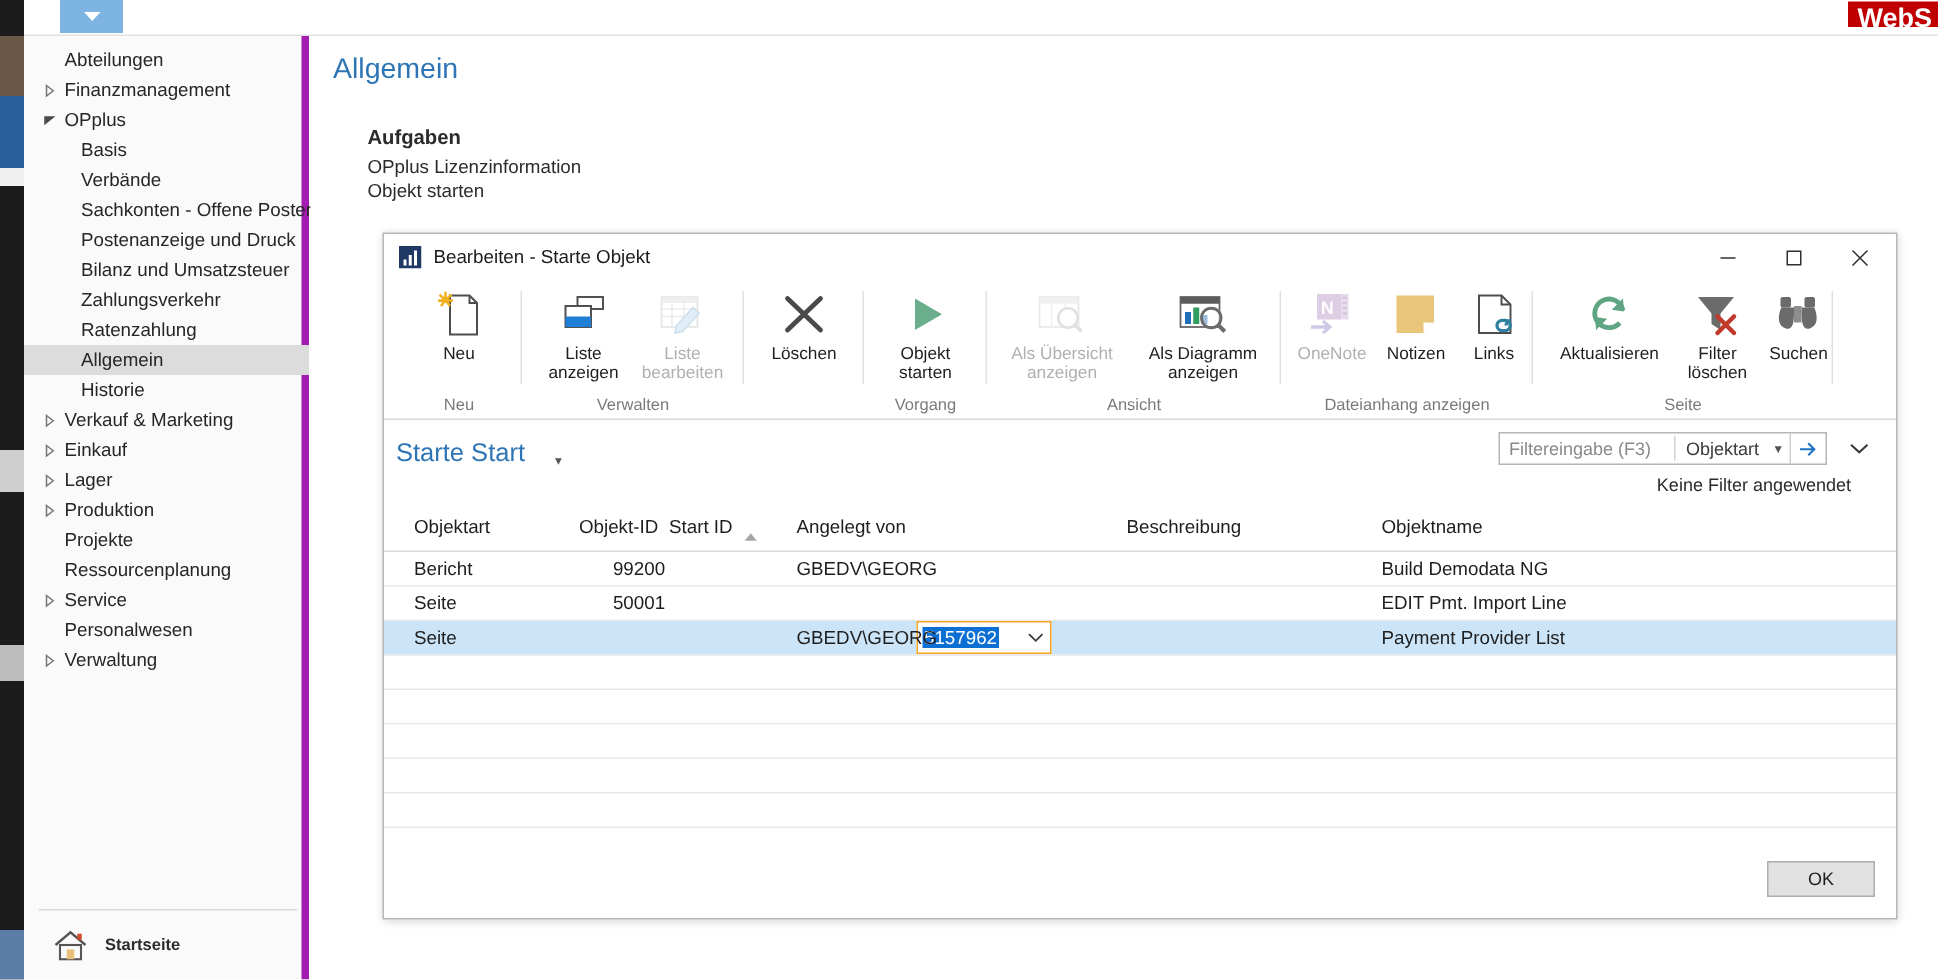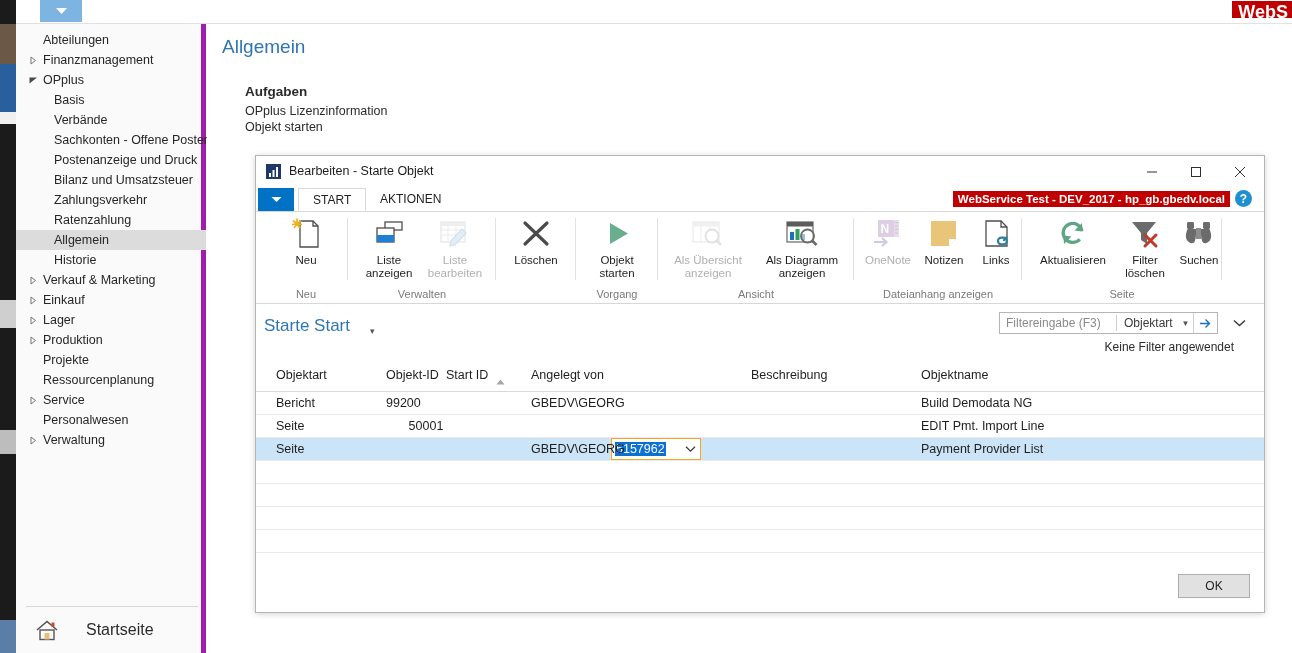--- a/index.html
+++ b/index.html
@@ -68,21 +68,21 @@
   .nav-divider {
     position: absolute; left: 10px; top: 582px; width: 172px; height: 1px; background: #d8d8d8;
   }
   .nav-bottom { position: absolute; left: 0; top: 588px; width: 190px; }
   .nav-bottom-item {
     position: relative; height: 36px; cursor: pointer;
     display: flex; align-items: center;
   }
   .nav-bottom-item .bico { width: 30px; margin-left: 16px; display:flex; align-items:center; justify-content:center; }
   .nav-bottom-item .blbl {
-    font-size: 16px; font-weight: normal; color: #2b2b2b; margin-left: 24px; white-space: nowrap;
+    font-size: 11px; font-weight: bold; color: #2b2b2b; margin-left: 8px; white-space: nowrap;
   }
 
   
   .content { position: absolute; left: 207px; top: 24px; width: 1085px; height: 629px; background:#ffffff; }
   .page-title {
     position: absolute; left: 15px; top: 12px;
     font-size: 19px; color: #2e75b6; font-weight: normal;
   }
   .task-head {
     position: absolute; left: 38px; top: 60px;
@@ -406,31 +406,20 @@
               <rect x="1.5" y="1.5" width="9" height="9" fill="none" stroke="#303030" stroke-width="1"></rect>
             </svg>
         </div>
         <div class="winbtn win-close">
           <svg width="12" height="12" viewBox="0 0 12 12">
             <path d="M1 1 L11 11 M11 1 L1 11" stroke="#303030" stroke-width="1"></path>
           </svg>
         </div>
       </div>
 
-      <div class="ribbon-tabs">
-        <div class="ribbon-filebtn">
-          <svg width="11" height="7" viewBox="0 0 11 7">
-            <path d="M0.5 1 L5.5 6 L10.5 1 Z" fill="#ffffff"></path>
-          </svg>
-        </div>
-        <div class="ribbon-tab active" style="left:42px">START</div>
-        <div class="ribbon-tab" style="left:110px">AKTIONEN</div>
-        <div class="ws-badge">WebService Test - DEV_2017 - hp_gb.gbedv.local</div>
-        <div class="help-icon">?</div>
-      </div>
 
       <div class="ribbon" id="ribbon-body">
           <div class="rgroup" style="left: 8px; width: 84px;">
             <div class="rbtn" style="left: 11px; width: 62px;">
               <span class="ico">
                 <svg width="34" height="34" viewBox="0 0 34 34">
                   <path d="M11 4 H24 L29 9 V30 H11 Z" fill="#fff" stroke="#4d4d4d" stroke-width="1.3"></path>
                   <path d="M24 4 V9 H29" fill="none" stroke="#4d4d4d" stroke-width="1.3"></path>
                   <g stroke="#f2b01e" stroke-width="1.7">
                     <path d="M8 7 V1.5 M8 7 L4 3.5 M8 7 L12 3.5 M8 7 L3 7.5 M8 7 L13 7.5 M8 7 L5 11 M8 7 L11 11"></path>
@@ -629,21 +618,21 @@
             <div class="th" style="left: 275px;">Angelegt von</div>
             <div class="th" style="left: 495px;">Beschreibung</div>
             <div class="th" style="left: 665px;">Objektname</div>
             <div class="sort-caret" style="left: 240px;"><svg width="9" height="6" viewBox="0 0 9 6">
                 <path d="M4.5 0.5 L8.5 5.5 L0.5 5.5 Z" fill="#a6a6a6"></path>
               </svg></div>
           </div>
         <div id="table-body">
             <div class="trow">
               <span class="td" style="left:20px">Bericht</span>
-              <span class="td num" style="left:130px;width:80px;text-align:left">99200</span>
+              <span class="td num" style="left:130px;width:80px;text-align:center">99200</span>
               <span class="td" style="left:275px">GBEDV\GEORG</span>
               <span class="td" style="left:495px"></span>
               <span class="td" style="left:665px">Build Demodata NG</span>
             </div>
             <div class="trow">
               <span class="td" style="left:20px">Seite</span>
               <span class="td num" style="left:130px;width:80px;text-align:center">50001</span>
               <span class="td" style="left:275px"></span>
               <span class="td" style="left:495px"></span>
               <span class="td" style="left:665px">EDIT Pmt. Import Line</span>

